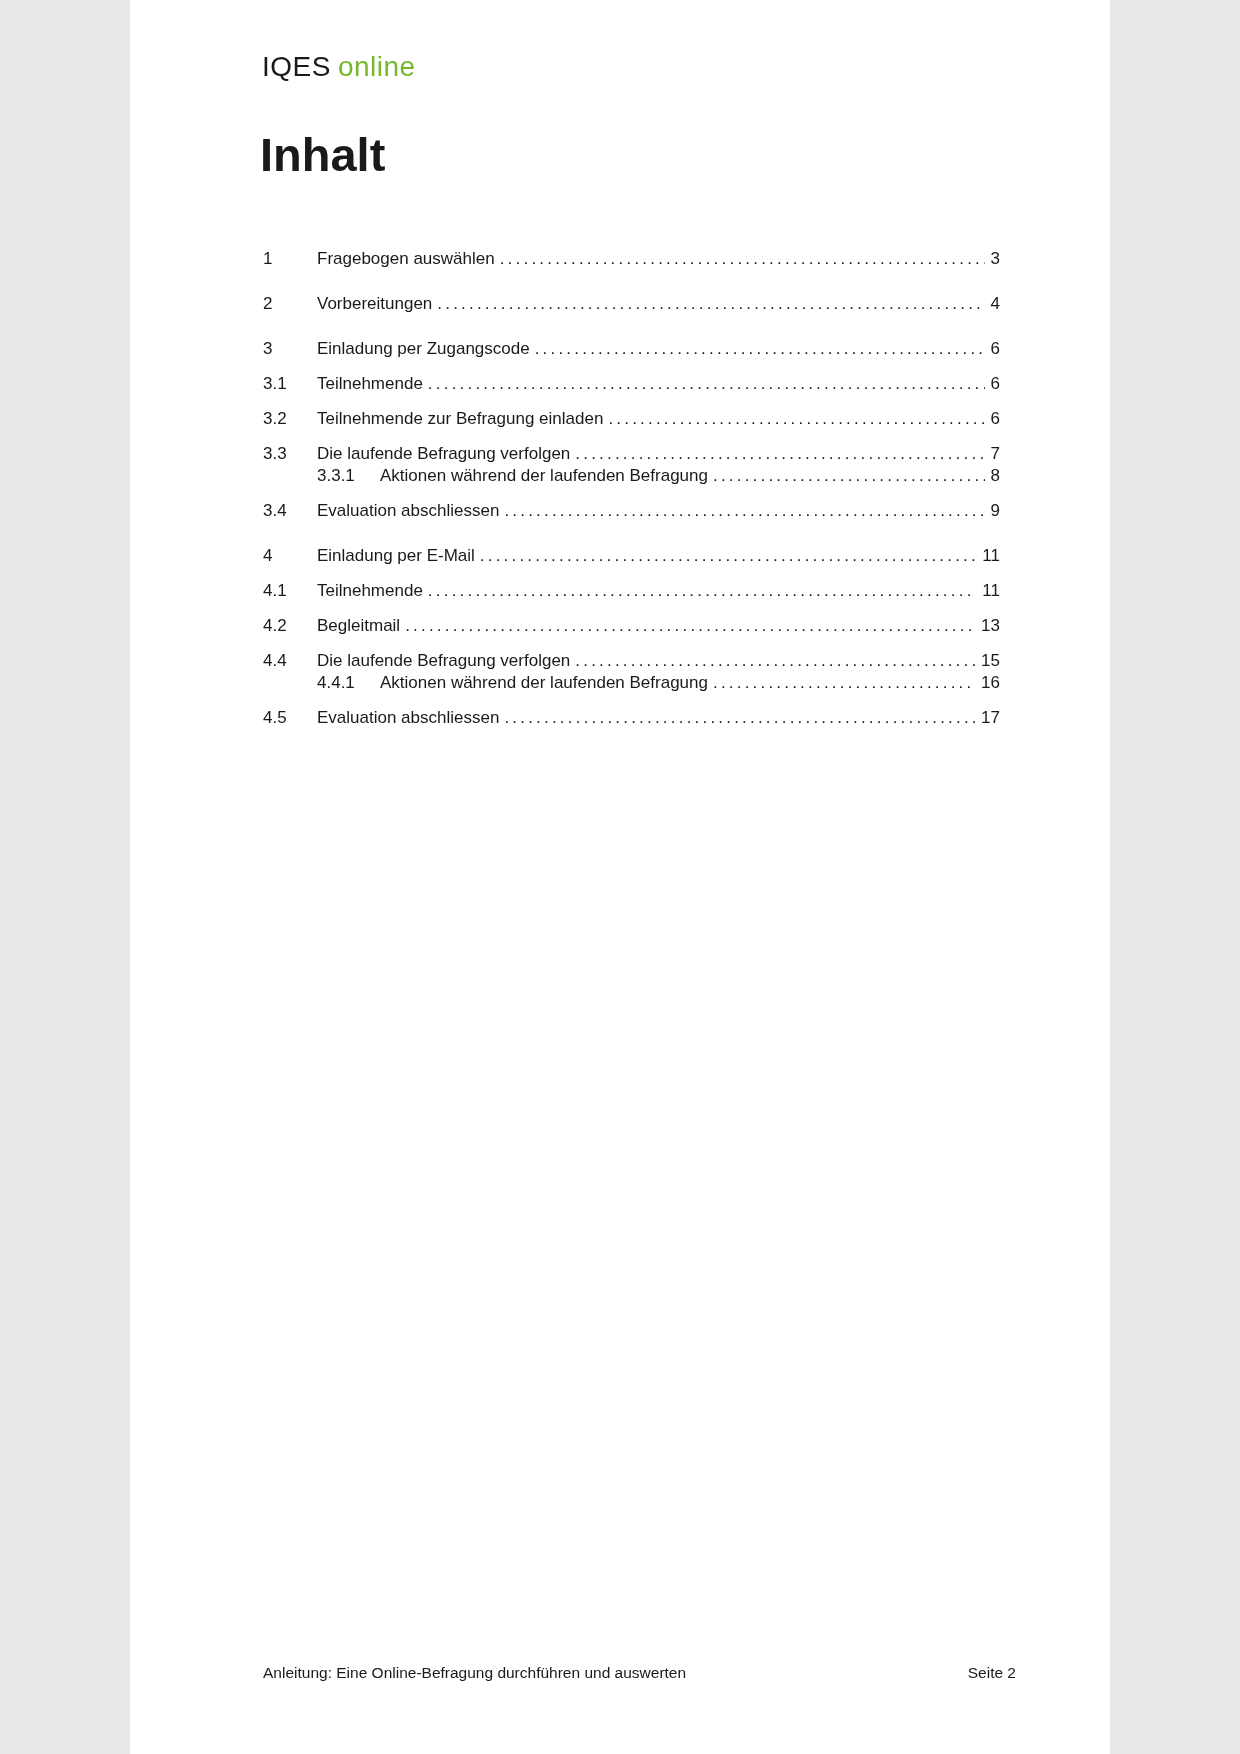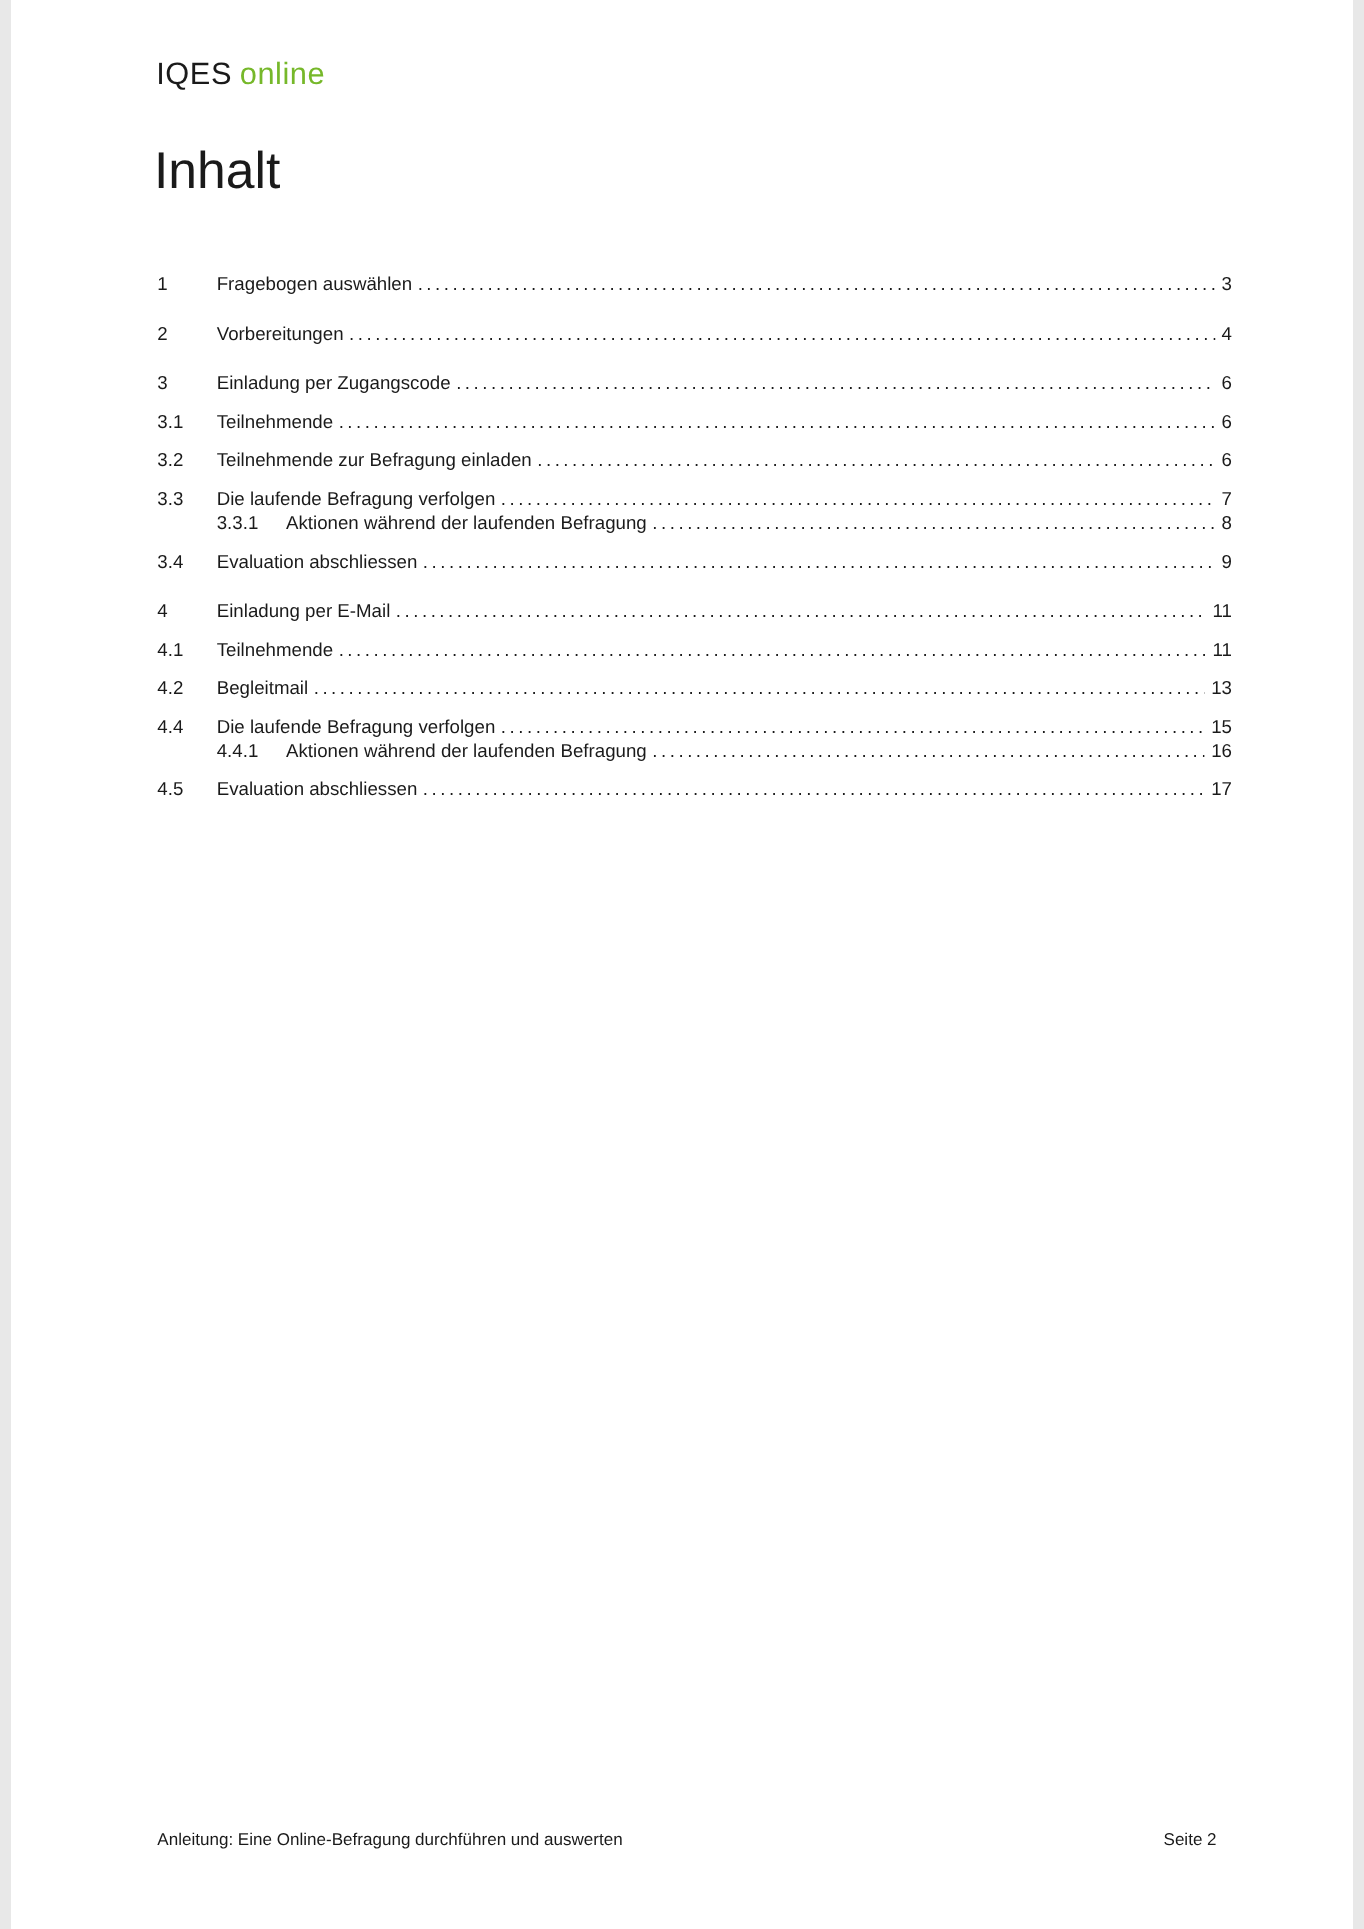--- a/index.html
+++ b/index.html
@@ -1,19 +1,19 @@
 <!DOCTYPE html>
 <html><head>
 <meta charset="utf-8">
 <style>
   * { margin: 0; padding: 0; box-sizing: border-box; }
   html, body { background: #e8e8e8; }
   .page {
     position: relative;
-    width: 1220px;
+    width: 980px;
     height: 1754px;
     margin: 0 auto;
     background: #ffffff;
     font-family: "Liberation Sans", sans-serif;
     color: #1a1a1a;
     overflow: hidden;
   }
   
   .logo {
     position: absolute;
@@ -25,21 +25,21 @@
     white-space: nowrap;
   }
   .logo-iqes { color: #1a1a1a; }
   .logo-online { color: #76B82A; margin-left: 7px; }
   
   .title {
     position: absolute;
     left: 130px;
     top: 127px;
     font-size: 47px;
-    font-weight: 400;
+    font-weight: 700;
     line-height: 56px;
     color: #1a1a1a;
   }
   
   .toc {
     position: absolute;
     left: 133px;
     right: 110px;
     top: 249px;
   }
@@ -67,21 +67,21 @@
   }
   .toc-dots::after {
     content: "....................................................................................................................................................................................................";
     letter-spacing: 3.2px;
   }
   .toc-page { flex: none; margin-left: 3px; }
   
   .footer {
     position: absolute;
     left: 133px;
-    right: 124px;
+    right: 94px;
     top: 1663px;
     display: flex;
     justify-content: space-between;
     align-items: baseline;
     font-size: 15.5px;
     line-height: 19px;
   }
 </style>
 </head>
 <body>

